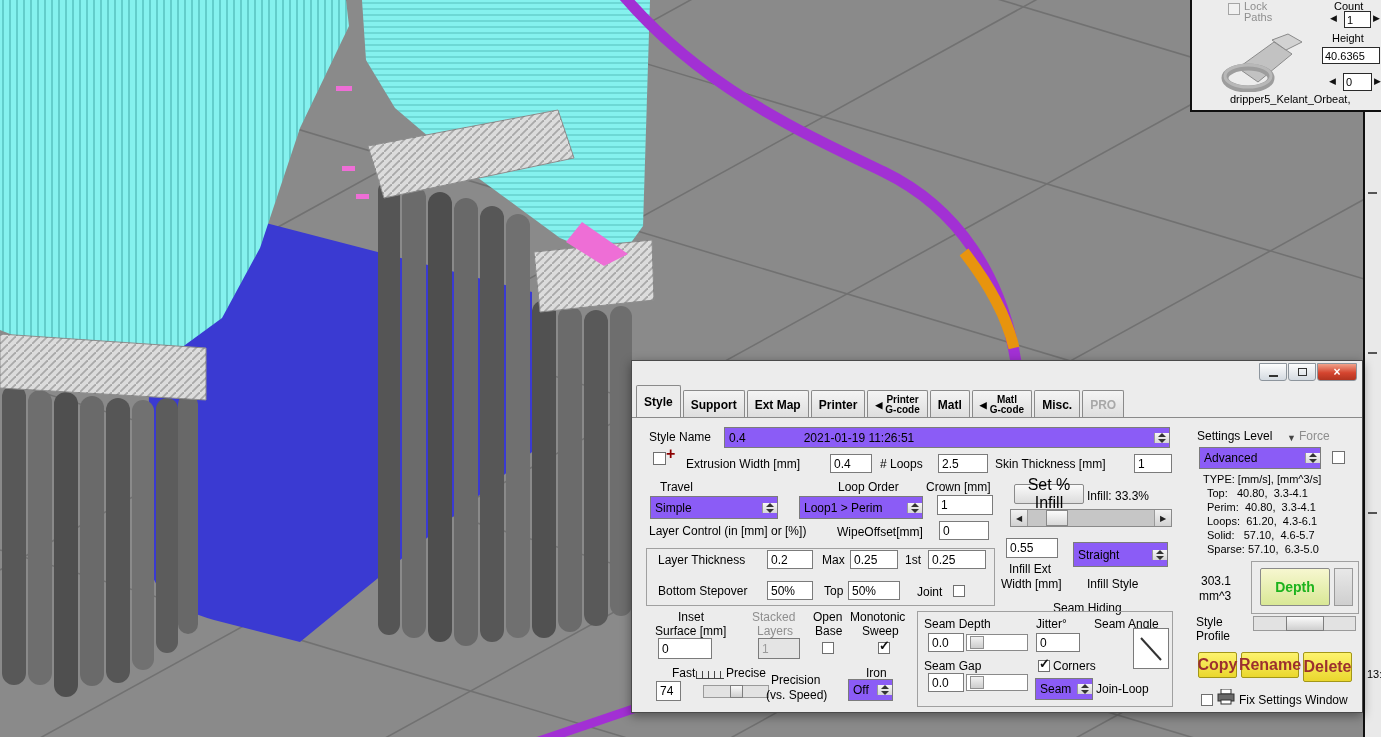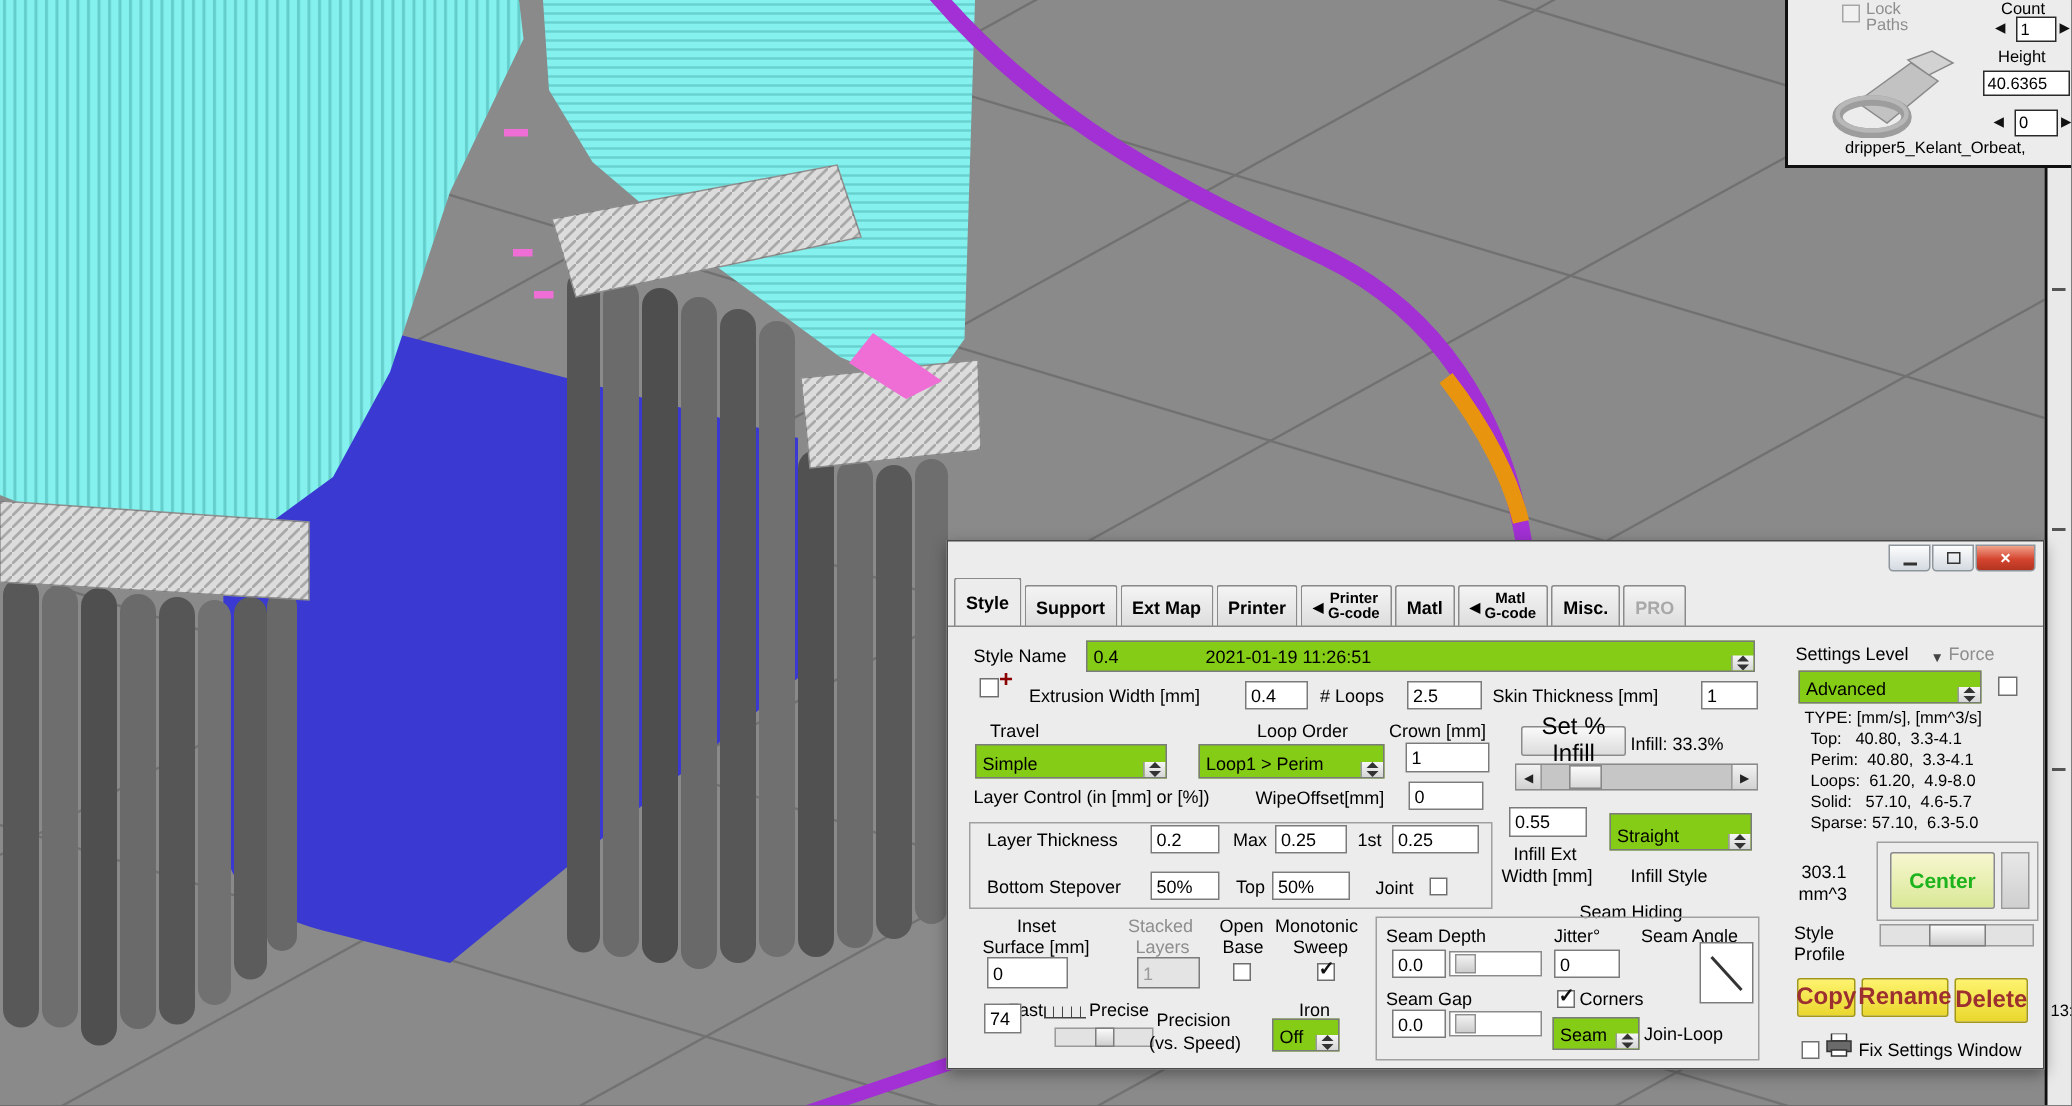--- a/index.html
+++ b/index.html
@@ -6,21 +6,21 @@
   html,body{background:#555}
   body{font-family:"Liberation Sans",sans-serif}
   #app{position:relative;width:1381px;height:737px;overflow:hidden;background:#8a8a8a}
   .abs{position:absolute}
   .lbl{position:absolute;font-size:12px;color:#000;white-space:nowrap;line-height:14px}
   .lbl.sm{font-size:11px;line-height:13px}
   .lbl.gray{color:#8e8e8e}
   .pre{white-space:pre}
   .input{position:absolute;background:#fff;border:1px solid #7b7b7b;font-size:12px;padding:1px 3px;font-family:"Liberation Sans",sans-serif;color:#000}
   .input.disabled{background:#e4e4e4;color:#9a9a9a}
-  .combo{position:absolute;background:#84cc16;border:1px solid #7b7b7b;display:flex;align-items:flex-end;overflow:hidden}
+  .combo{position:absolute;background:#8b5cf6;border:1px solid #7b7b7b;display:flex;align-items:center;overflow:hidden}
   .ctext{flex:1;font-size:12px;padding:2px 4px;white-space:nowrap;overflow:hidden;color:#000}
   .spin{width:15px;background:linear-gradient(#f6f6f6,#d6d6d6);border-left:1px solid #9a9a9a;display:flex;flex-direction:column;align-items:center;justify-content:center;gap:2px;flex:0 0 15px}
   .spin i{width:0;height:0;border-left:4px solid transparent;border-right:4px solid transparent;display:block}
   .spin .up{border-bottom:4px solid #333}
   .spin .dn{border-top:4px solid #333}
   .cb{position:absolute;width:13px;height:13px;background:#fff;border:1px solid #6f6f6f}
   .cb .ck{position:absolute;left:0;top:-4px;font-size:13px;font-weight:bold;color:#111;line-height:13px}
   .cb.gray{border-color:#a5a5a5;background:#f1f1f1}
   .btn{position:absolute;background:linear-gradient(#fafafa,#dcdcdc);border:1px solid #8a8a8a;border-radius:2px;font-size:16px;display:flex;align-items:center;justify-content:center;color:#000}
   .btn-yellow{background:linear-gradient(#fdf36e,#ead72e);border:1px solid #a39718;color:#9c2f2f;font-weight:bold}
@@ -362,21 +362,21 @@
       <span class="spin">
           <i class="up"></i>
           <i class="dn"></i>
         </span>
     </div>
     <span class="lbl" style="left:464px;top:321px">Join-Loop</span>
 
     <span class="lbl" style="left:40px;top:305px">Fast</span>
     <span class="ruler" style="left:64px;top:310px;width:28px"></span>
     <span class="lbl" style="left:94px;top:305px">Precise</span>
-    <input class="input" style="left: 24px; top: 308px; width: 25px; height: 20px;" value="74">
+    <input class="input" style="left: 24px; top: 320px; width: 25px; height: 20px;" value="74">
     <div class="groove" style="left:71px;top:324px;width:66px;height:13px">
         <span class="groove-thumb" style="left:26px"></span>
       </div>
     <span class="lbl" style="left:139px;top:312px">Precision</span>
     <span class="lbl" style="left:134px;top:327px">(vs. Speed)</span>
     <span class="lbl" style="left:234px;top:305px">Iron</span>
     <div class="combo" style="left:216px;top:318px;width:45px;height:22px">
       <span class="ctext">Off</span>
       <span class="spin">
           <i class="up"></i>
@@ -392,28 +392,28 @@
       <span class="spin">
           <i class="up"></i>
           <i class="dn"></i>
         </span>
     </div>
     <span class="cb" style="left:700px;top:90px"></span>
 
     <span class="lbl sm pre" style="left:571px;top:112px">TYPE: [mm/s], [mm^3/s]</span>
     <span class="lbl sm pre" style="left:575px;top:126px">Top:   40.80,  3.3-4.1</span>
     <span class="lbl sm pre" style="left:575px;top:140px">Perim:  40.80,  3.3-4.1</span>
-    <span class="lbl sm pre" style="left:575px;top:154px">Loops:  61.20,  4.9-8.0</span>
+    <span class="lbl sm pre" style="left:575px;top:154px">Loops:  61.20,  4.3-6.1</span>
     <span class="lbl sm pre" style="left:575px;top:168px">Solid:   57.10,  4.6-5.7</span>
     <span class="lbl sm pre" style="left:575px;top:182px">Sparse: 57.10,  6.3-5.0</span>
 
     <span class="lbl" style="left:569px;top:213px">303.1</span>
     <span class="lbl" style="left:567px;top:228px">mm^3</span>
     <div class="groupbox" style="left:619px;top:200px;width:108px;height:53px"></div>
-    <button class="btn btn-center" style="left:628px;top:207px;width:70px;height:38px">Center</button>
+    <button class="btn btn-center" style="left:628px;top:207px;width:70px;height:38px">Depth</button>
     <div class="abs" style="left:702px;top:207px;width:19px;height:38px;background:linear-gradient(#e8e8e8,#cfcfcf);border:1px solid #9a9a9a"></div>
     <div class="groove" style="left:621px;top:255px;width:103px;height:15px">
         <span class="groove-thumb" style="left:32px;width:38px"></span>
       </div>
 
     <span class="lbl" style="left:564px;top:254px">Style</span>
     <span class="lbl" style="left:564px;top:268px">Profile</span>
 
     <button class="btn btn-yellow" style="left:566px;top:291px;width:39px;height:26px">Copy</button>
     <button class="btn btn-yellow" style="left:609px;top:291px;width:58px;height:26px">Rename</button>

